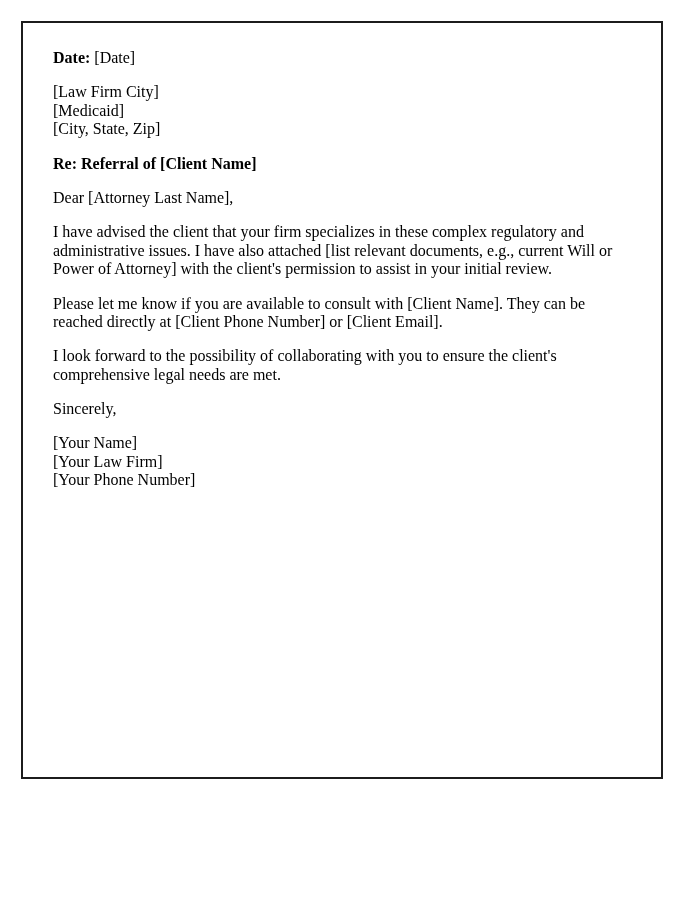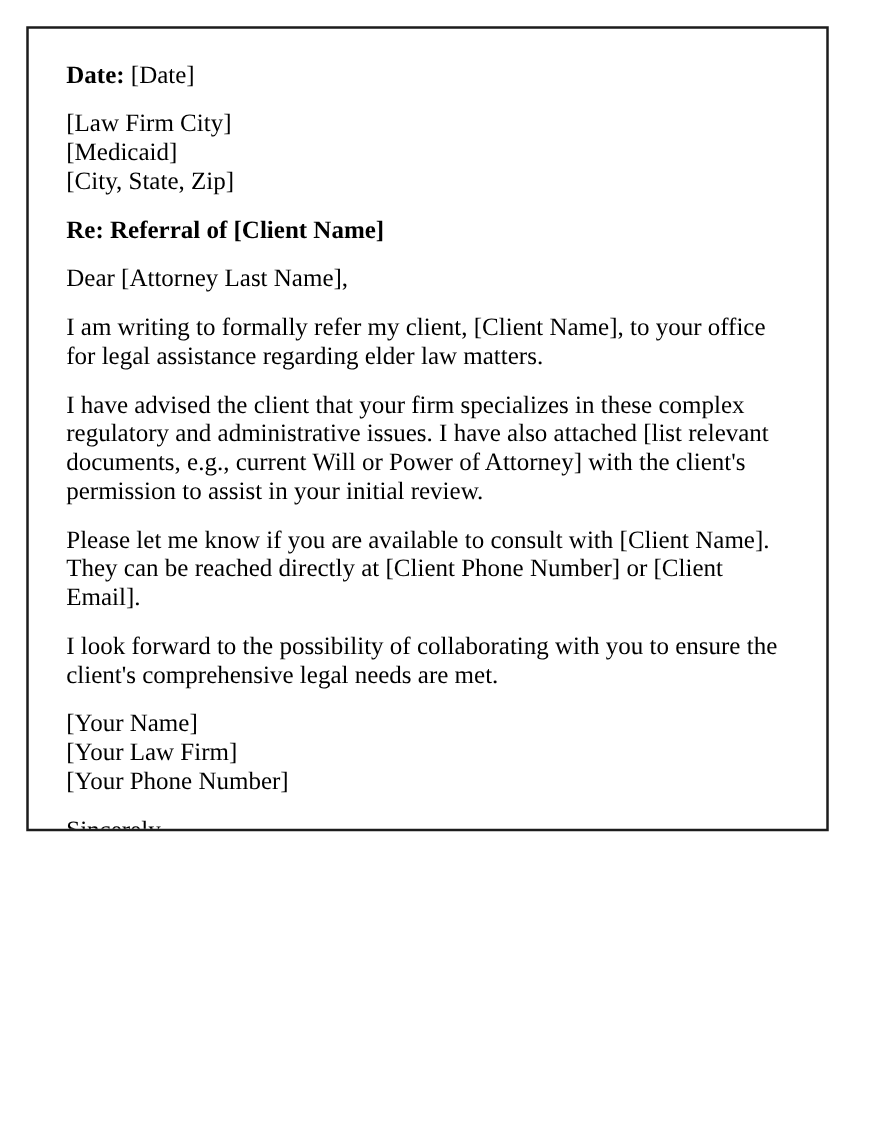--- a/index.html
+++ b/index.html
@@ -8,25 +8,25 @@
     height: 900px;
     background: #ffffff;
     font-family: "Liberation Serif", "DejaVu Serif", serif;
     color: #000000;
   }
   .page {
     position: absolute;
     left: 21px;
     top: 21px;
     width: 642px;
-    height: 644px;
+    height: 758px;
     border: 2px solid #1c1c1c;
     background: #ffffff;
     padding: 26px 30px;
-    font-size: 20px;
+    font-size: 16px;
     line-height: 1.15;
     overflow: hidden;
   }
   .page p { margin: 0 0 16px 0; }
   .bold { font-weight: bold; }
   .line { display: block; }
   ul.ref-list {
     margin: 0 0 16px 0;
     padding-left: 40px;
     list-style-type: disc;
@@ -43,31 +43,30 @@
   <p>
     <span class="line">[Law Firm City]</span>
     <span class="line">[Medicaid]</span>
     <span class="line">[City, State, Zip]</span>
   </p>
 
   <p class="bold">Re: Referral of [Client Name]</p>
 
   <p>Dear [Attorney Last Name],</p>
 
-  <p>I am writing to formally refer my client, [Client Name], to your office for legal assistance regarding elder law matters.</p>
 
 
 
   <p>I have advised the client that your firm specializes in these complex regulatory and administrative issues. I have also attached [list relevant documents, e.g., current Will or Power of Attorney] with the client's permission to assist in your initial review.</p>
 
   <p>Please let me know if you are available to consult with [Client Name]. They can be reached directly at [Client Phone Number] or [Client Email].</p>
 
   <p>I look forward to the possibility of collaborating with you to ensure the client's comprehensive legal needs are met.</p>
 
+  <p>Sincerely,</p>
+
   <p>
     <span class="line">[Your Name]</span>
     <span class="line">[Your Law Firm]</span>
     <span class="line">[Your Phone Number]</span>
   </p>
 
-  <p>Sincerely,</p>
-
 </div>
 
 </body></html>

